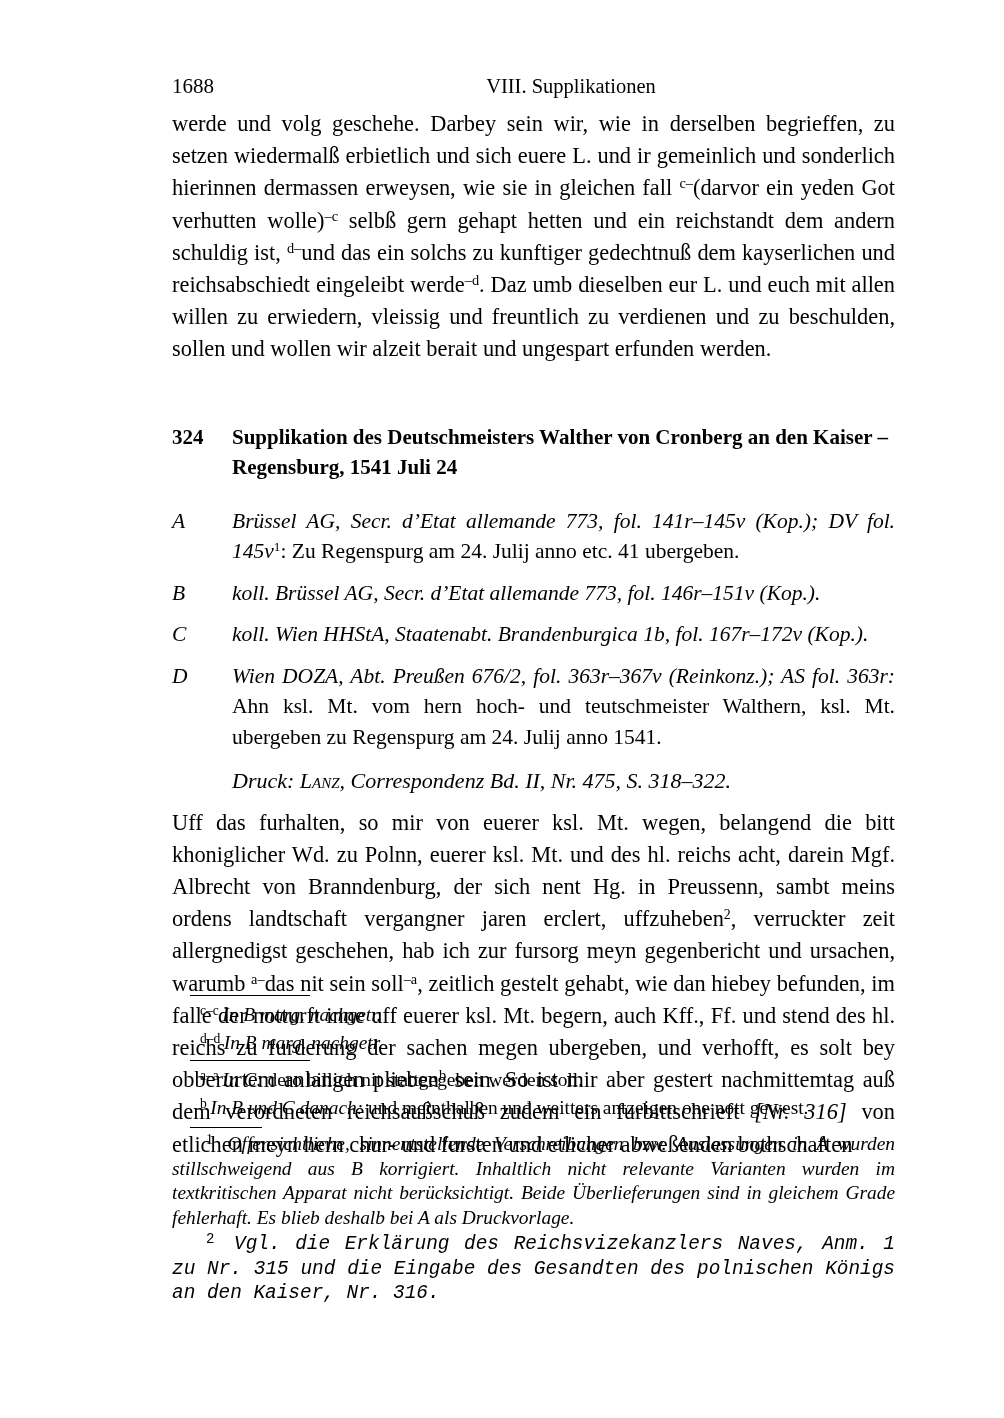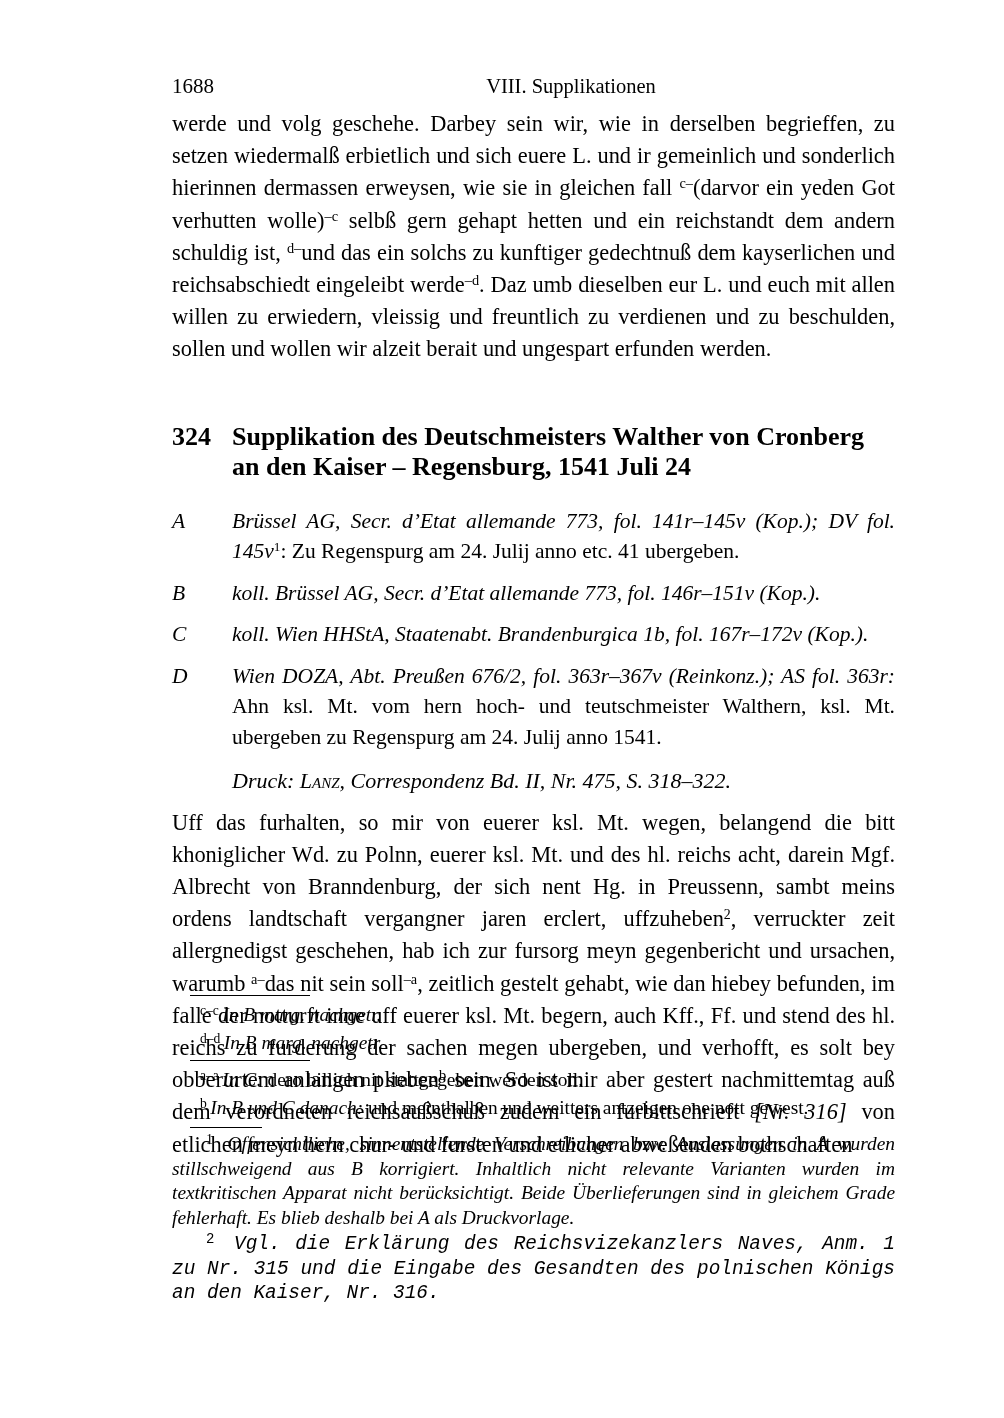--- a/index.html
+++ b/index.html
@@ -60,21 +60,21 @@
   }
   .para-open {
     margin-top: 8px;
   }
 
   
   .doc-heading {
     position: relative;
     margin-top: 56px;
     font-weight: bold;
-    font-size: 26px;
+    font-size: 21px;
     line-height: 30px;
   }
   .doc-heading .num {
     position: absolute;
     left: 0;
     top: 0;
     width: 60px;
   }
   .doc-heading .title {
     display: block;

